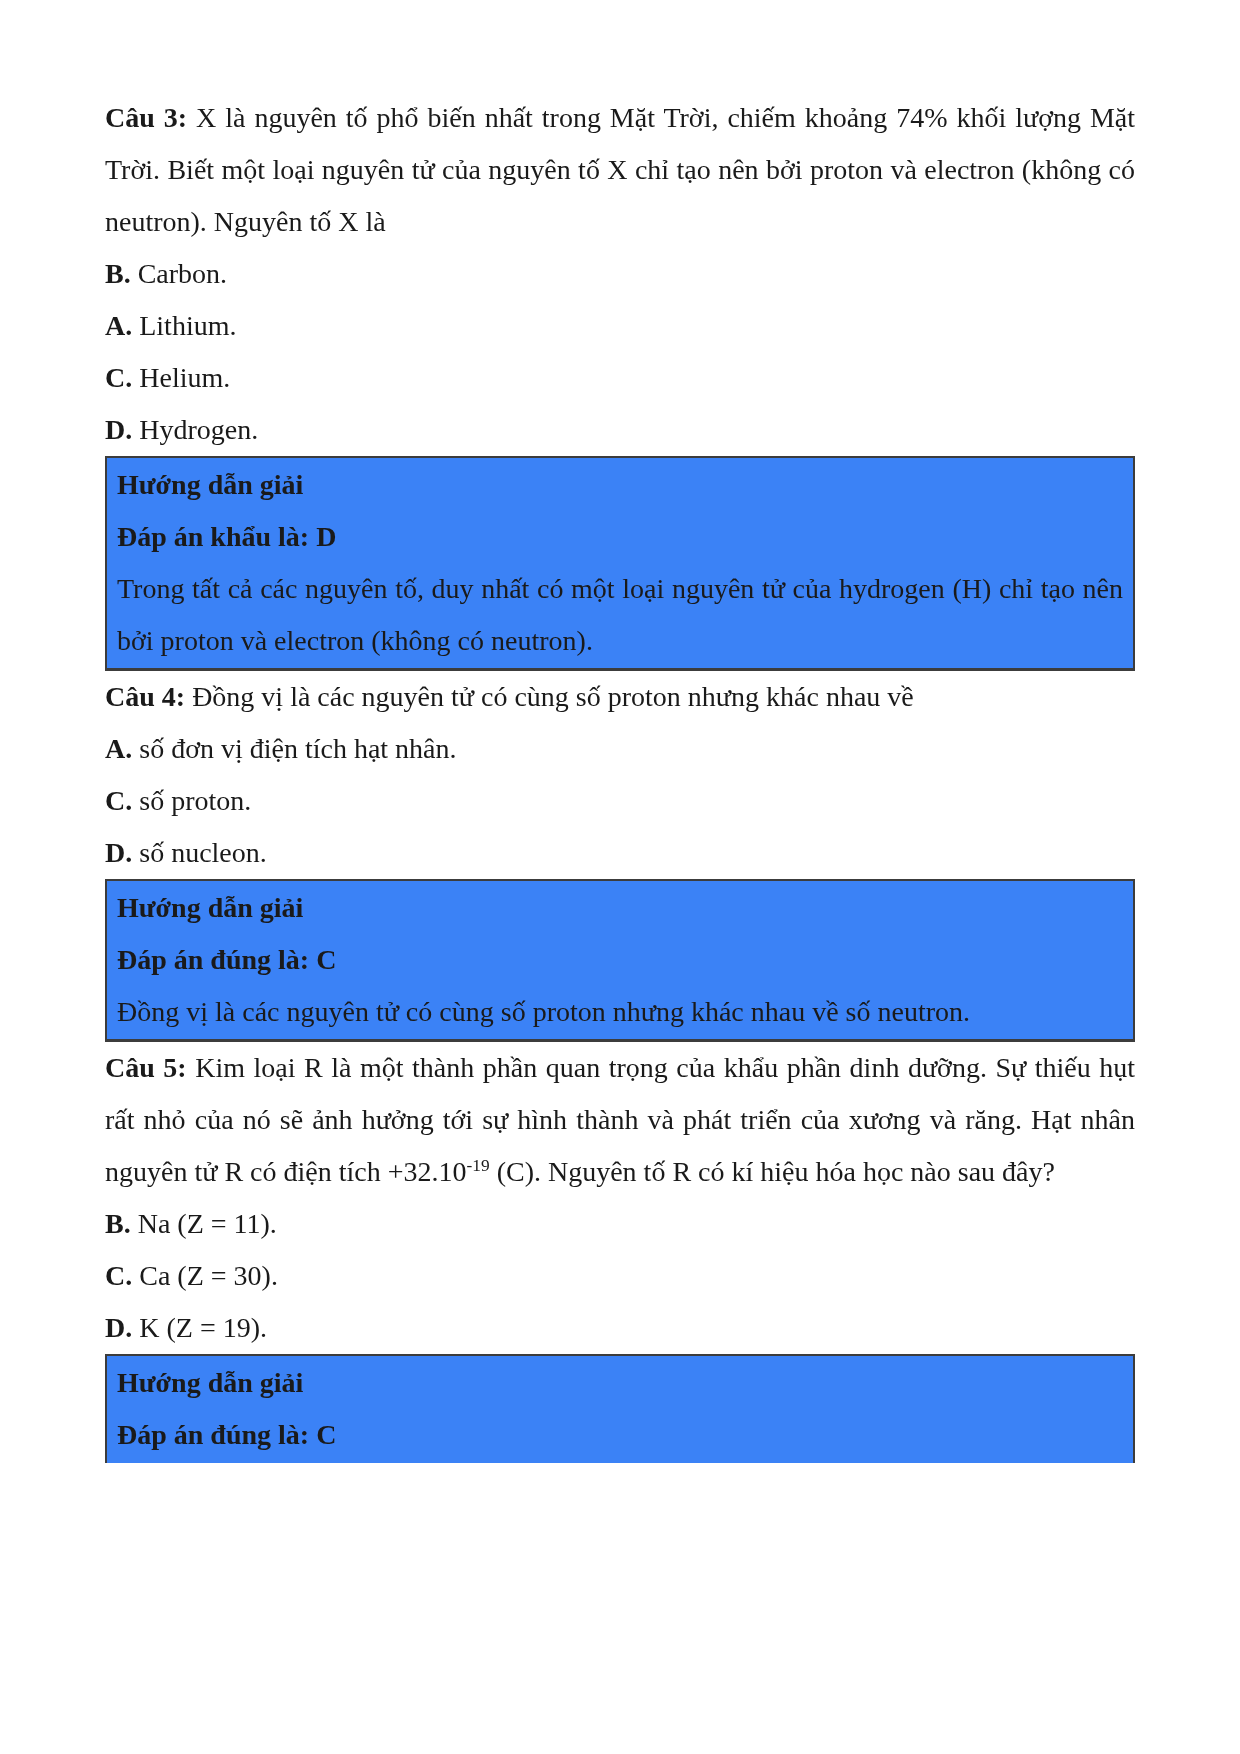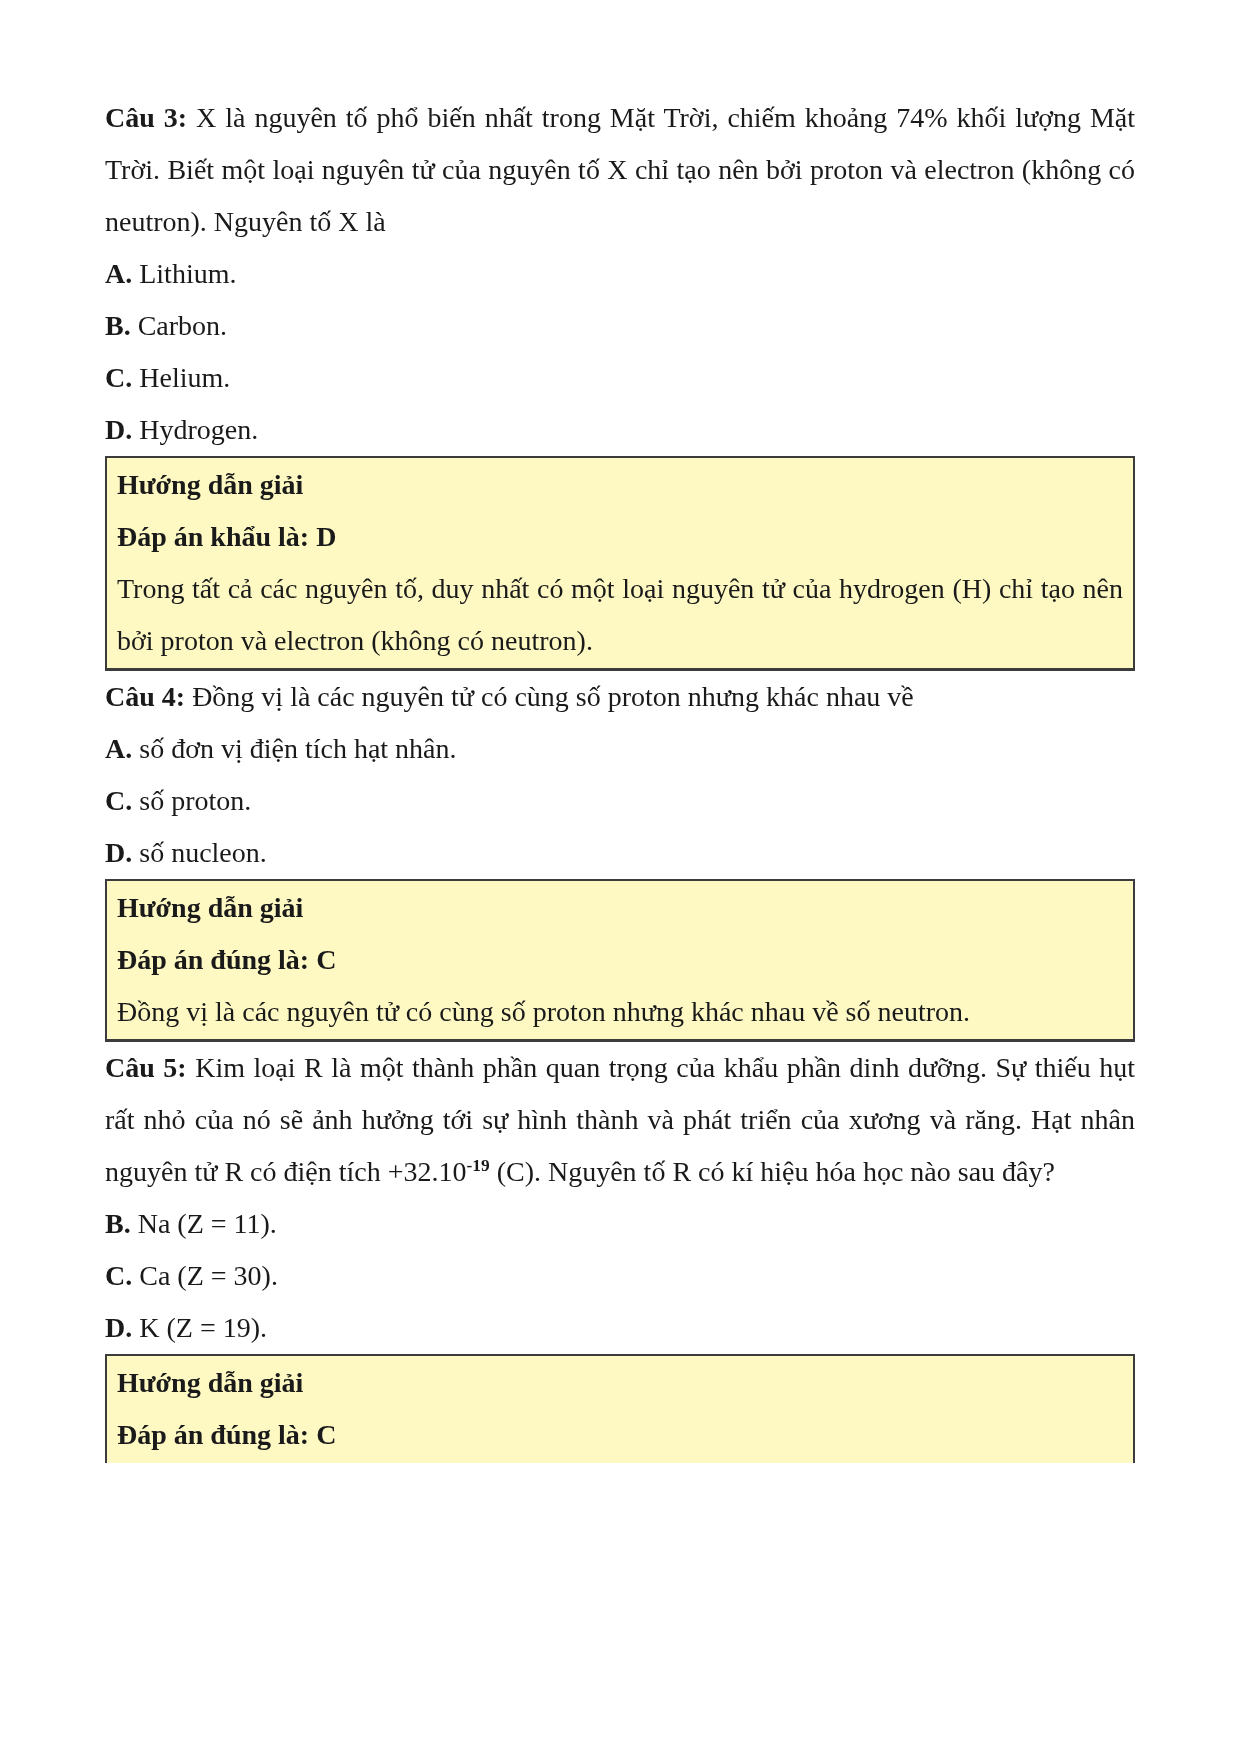--- a/index.html
+++ b/index.html
@@ -18,46 +18,45 @@
     background: #ffffff;
   }
   .para {
     font-size: 28px;
     line-height: 52px;
     font-weight: normal;
   }
   .justify { text-align: justify; text-justify: inter-word; }
   .b { font-weight: bold; }
   .solution-box {
-    background: #fef9c3;
+    background: #3b82f6;
     border: 2px solid #3c3c3c;
     border-bottom-width: 3px;
     padding: 1px 10px;
     margin: 0;
   }
   .solution-box.cut {
     border-bottom: none;
     padding-bottom: 2px;
   }
   sup.exp {
     font-size: 0.62em;
     vertical-align: super;
     line-height: 0;
-    font-weight: bold;
   }
 </style>
 </head>
 <body>
 
 <div class="page">
 
   <p class="para justify"><span class="b">Câu 3:</span> <span>X là nguyên tố phổ biến nhất trong Mặt Trời, chiếm khoảng 74% khối lượng Mặt Trời. Biết một loại nguyên tử của nguyên tố X chỉ tạo nên bởi proton và electron (không có neutron). Nguyên tố X là</span></p>
 
+  <p class="para"><span class="b">B.</span> <span>Carbon.</span></p>
   <p class="para"><span class="b">A.</span> <span>Lithium.</span></p>
-  <p class="para"><span class="b">B.</span> <span>Carbon.</span></p>
   <p class="para"><span class="b">C.</span> <span>Helium.</span></p>
   <p class="para"><span class="b">D.</span> <span>Hydrogen.</span></p>
 
   <div class="solution-box">
     <p class="para b">Hướng dẫn giải</p>
     <p class="para b">Đáp án khẩu là: D</p>
     <p class="para justify">Trong tất cả các nguyên tố, duy nhất có một loại nguyên tử của hydrogen (H) chỉ tạo nên bởi proton và electron (không có neutron).</p>
   </div>
 
   <p class="para"><span class="b">Câu 4:</span> <span>Đồng vị là các nguyên tử có cùng số proton nhưng khác nhau về</span></p>

